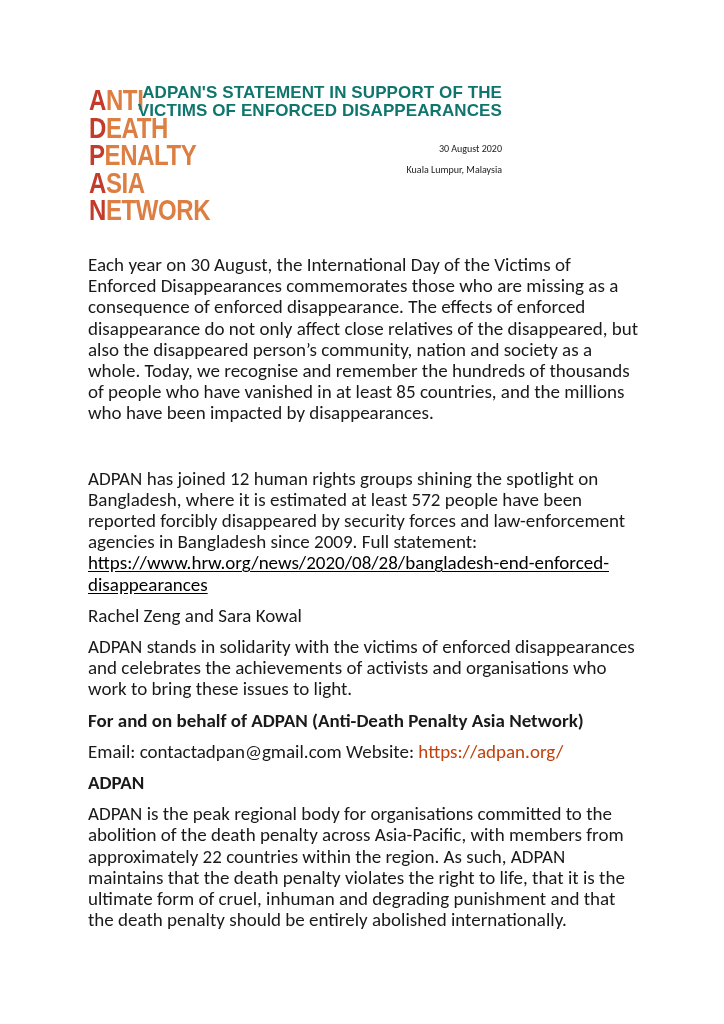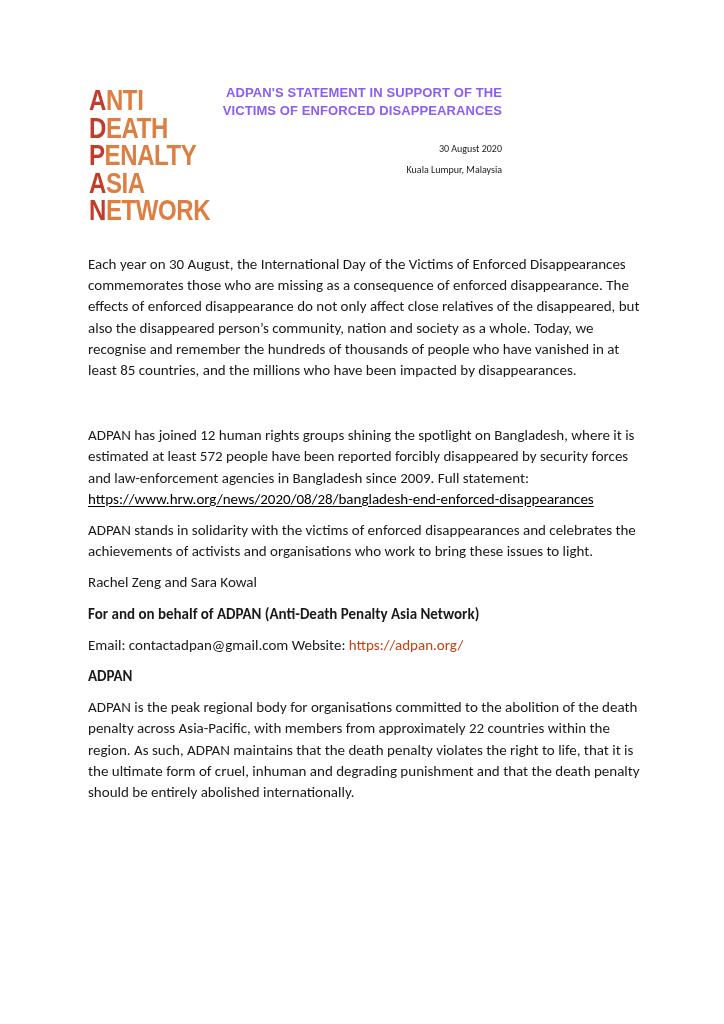--- a/index.html
+++ b/index.html
@@ -61,23 +61,23 @@
   .title-block {
     position: absolute;
     right: 84px;
     top: 84px;
     width: 420px;
     text-align: right;
   }
   .doc-title {
     font-family: "Liberation Sans", sans-serif;
     font-weight: bold;
-    font-size: 13px;
+    font-size: 17px;
     line-height: 18px;
-    color: #8b5cf6;
+    color: #0f766e;
     letter-spacing: 0.1px;
     margin: 0;
   }
   .doc-title .line2 {
     display: block;
   }
 
   .meta-block {
     position: absolute;
     right: 84px;
@@ -93,21 +93,21 @@
     display: block;
   }
 
   
   .body-copy {
     position: absolute;
     left: 88px;
     top: 254px;
     width: 552px;
     font-family: "Carlito", "Liberation Sans", sans-serif;
-    font-size: 15px;
+    font-size: 19px;
     line-height: 21.2px;
     color: #1a1a1a;
     text-align: left;
   }
   .body-copy p {
     margin: 0 0 10px 0;
   }
   .body-copy p.tight {
     margin-bottom: 10px;
   }
@@ -150,23 +150,23 @@
 
   </div>
 
   <div class="body-copy">
 
     <p>Each year on 30 August, the International Day of the Victims of Enforced Disappearances commemorates those who are missing as a consequence of enforced disappearance. The effects of enforced disappearance do not only affect close relatives of the disappeared, but also the disappeared person’s community, nation and society as a whole. Today, we recognise and remember the hundreds of thousands of people who have vanished in at least 85 countries, and the millions who have been impacted by disappearances.</p>
 
     <p class="tight" style="margin-bottom:0;margin-top:44px;">ADPAN has joined 12 human rights groups shining the spotlight on Bangladesh, where it is estimated at least 572 people have been reported forcibly disappeared by security forces and law-enforcement agencies in Bangladesh since 2009. Full statement:</p>
     <p><a class="doclink" href="#">https://www.hrw.org/news/2020/08/28/bangladesh-end-enforced-disappearances</a></p>
 
+    <p>Rachel Zeng and Sara Kowal</p>
+
     <p>ADPAN stands in solidarity with the victims of enforced disappearances and celebrates the achievements of activists and organisations who work to bring these issues to light.</p>
-
-    <p>Rachel Zeng and Sara Kowal</p>
 
     <p class="bold">For and on behalf of ADPAN (Anti-Death Penalty Asia Network)</p>
 
     <p><span>Email: contactadpan@gmail.com Website: </span><a class="doclink plain" href="#">https://adpan.org/</a></p>
 
     <p class="bold">ADPAN</p>
 
     <p>ADPAN is the peak regional body for organisations committed to the abolition of the death penalty across Asia-Pacific, with members from approximately 22 countries within the region. As such, ADPAN maintains that the death penalty violates the right to life, that it is the ultimate form of cruel, inhuman and degrading punishment and that the death penalty should be entirely abolished internationally.</p>
 
   </div>

